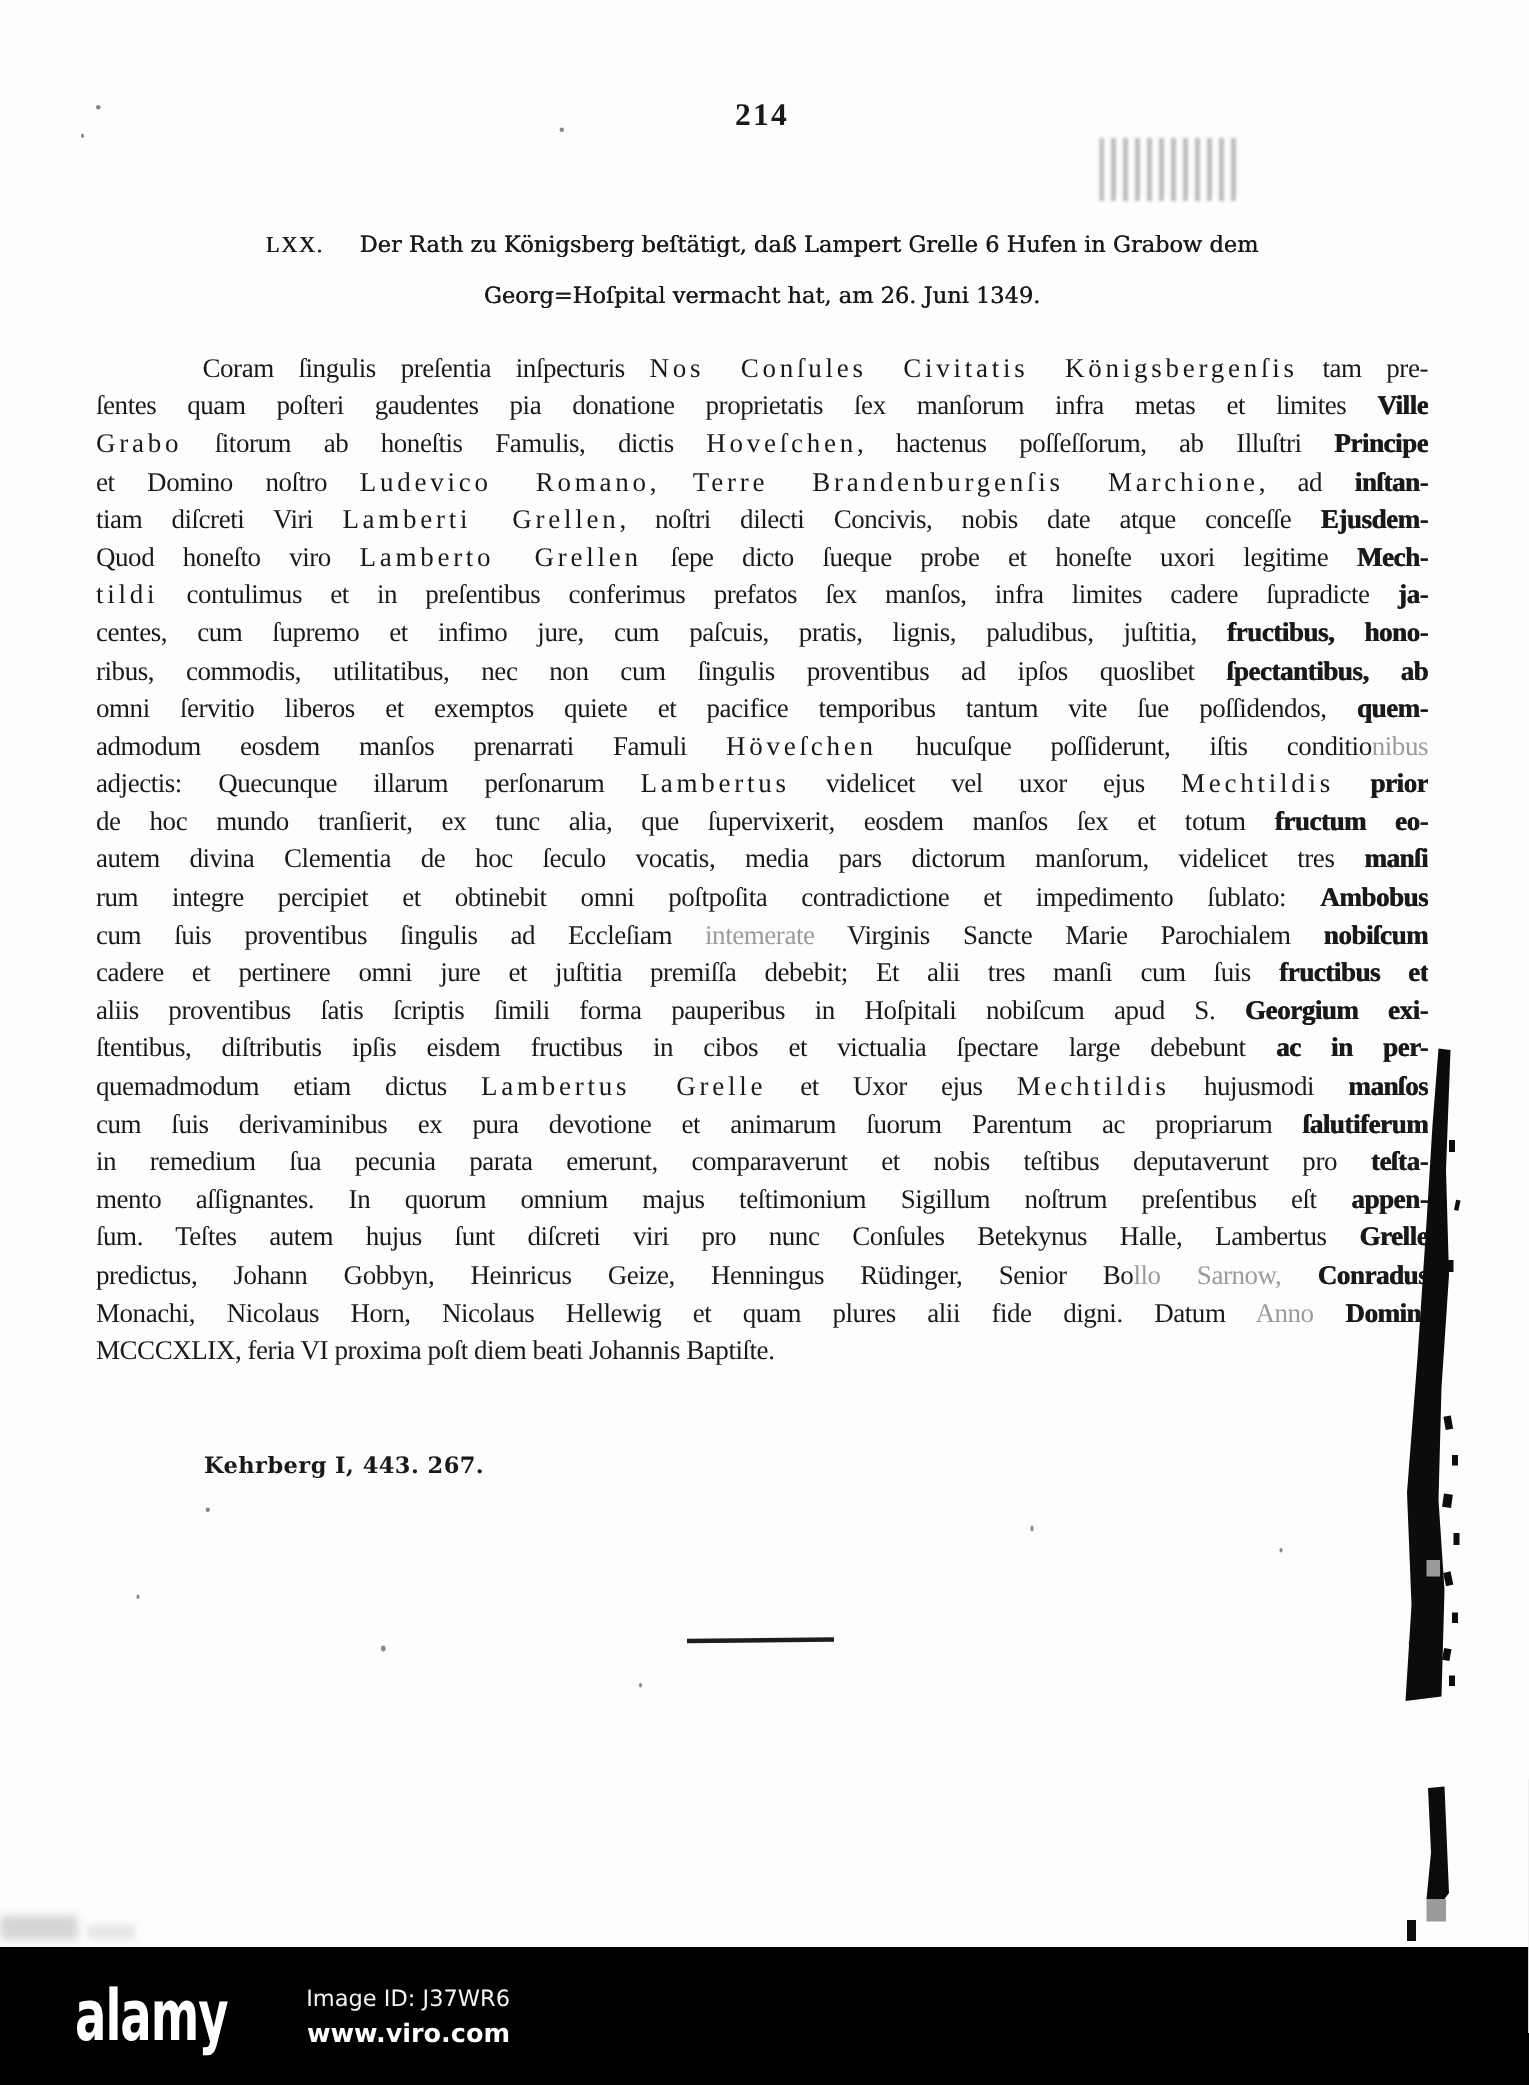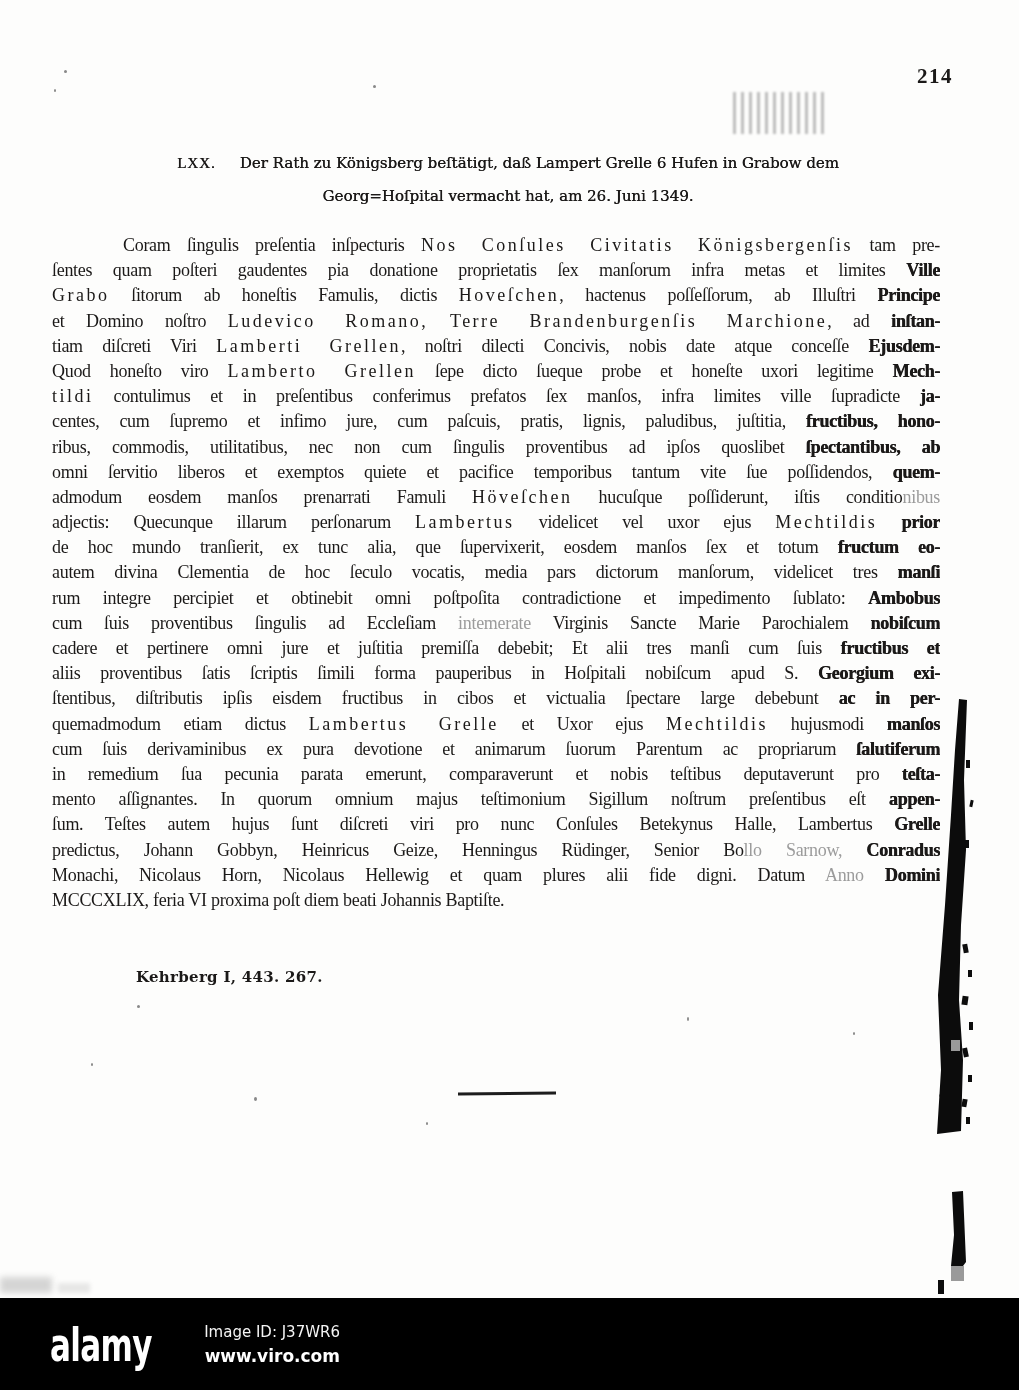--- a/index.html
+++ b/index.html
@@ -1,27 +1,27 @@
 <!DOCTYPE html>
 <html><head>
 <meta charset="utf-8">
 <style>
   html,body{margin:0;padding:0;background:#e8e8e8;}
   .page{position:relative;width:1019px;height:1390px;background:#fdfdfc;overflow:hidden;
         font-family:"Liberation Serif",serif;color:#1b1918;}
 
-  .pagenum{position:absolute;top:64px;left:63px;width:890px;text-align:right;
+  .pagenum{position:absolute;top:64px;left:63px;width:890px;text-align:center;
            font-size:21px;font-weight:bold;letter-spacing:1.5px;}
 
   .heading{position:absolute;top:147px;left:40px;width:936px;text-align:center;
            font-family:"DejaVu Serif",serif;font-weight:normal;font-size:15px;line-height:33px;
            text-shadow:0.3px 0 currentColor;}
   .heading .numeral{font-family:"Liberation Serif",serif;margin-right:24px;letter-spacing:1px;}
 
-  .body-text{position:absolute;top:233px;left:52px;width:888px;}
+  .body-text{position:absolute;top:233px;left:64px;width:888px;}
   .line{height:25.2px;line-height:25.2px;font-size:18px;letter-spacing:-0.3px;
         text-align:justify;text-align-last:justify;overflow:hidden;white-space:normal;}
   .line.first{padding-left:71px;}
   .line.last{text-align-last:left;}
   .g{letter-spacing:2.5px;word-spacing:5px;}
   .b{font-weight:bold;text-shadow:0.45px 0 currentColor;}
   .f{color:#9b9b9b;}
 
   .citation{position:absolute;top:968px;left:136px;font-family:"DejaVu Serif",serif;
             font-weight:bold;font-size:15px;letter-spacing:0.3px;}
@@ -63,21 +63,21 @@
     <div>Georg=Hoſpital vermacht hat, am 26. Juni 1349.</div>
   </div>
 
   <div class="body-text">
       <div class="line first"><span>Coram ſingulis preſentia inſpecturis </span><span class="g">Nos Conſules Civitatis Königsbergenſis</span><span> tam pre-</span></div>
       <div class="line"><span>ſentes quam poſteri gaudentes pia donatione proprietatis ſex manſorum infra metas et limites </span><span class="b">Ville</span></div>
       <div class="line"><span class="g">Grabo</span><span> ſitorum ab honeſtis Famulis, dictis </span><span class="g">Hoveſchen</span><span>, hactenus poſſeſſorum, ab Illuſtri </span><span class="b">Principe</span></div>
       <div class="line"><span>et Domino noſtro </span><span class="g">Ludevico Romano,</span><span> </span><span class="g">Terre Brandenburgenſis Marchione</span><span>, ad </span><span class="b">inſtan-</span></div>
       <div class="line"><span>tiam diſcreti Viri </span><span class="g">Lamberti Grellen</span><span>, noſtri dilecti Concivis, nobis date atque conceſſe </span><span class="b">Ejusdem-</span></div>
       <div class="line"><span>Quod honeſto viro </span><span class="g">Lamberto Grellen</span><span> ſepe dicto ſueque probe et honeſte uxori legitime </span><span class="b">Mech-</span></div>
-      <div class="line"><span class="g">tildi</span><span> contulimus et in preſentibus conferimus prefatos ſex manſos, infra limites ville ſupradicte </span><span class="b">ja-</span></div>
+      <div class="line"><span class="g">tildi</span><span> contulimus et in preſentibus conferimus prefatos ſex manſos, infra limites cadere ſupradicte </span><span class="b">ja-</span></div>
       <div class="line"><span>centes, cum ſupremo et infimo jure, cum paſcuis, pratis, lignis, paludibus, juſtitia, </span><span class="b">fructibus, hono-</span></div>
       <div class="line"><span>ribus, commodis, utilitatibus, nec non cum ſingulis proventibus ad ipſos quoslibet </span><span class="b">ſpectantibus, ab</span></div>
       <div class="line"><span>omni ſervitio liberos et exemptos quiete et pacifice temporibus tantum vite ſue poſſidendos, </span><span class="b">quem-</span></div>
       <div class="line"><span>admodum eosdem manſos prenarrati Famuli </span><span class="g">Höveſchen</span><span> hucuſque poſſiderunt, iſtis conditio</span><span class="f">nibus</span></div>
       <div class="line"><span>adjectis: Quecunque illarum perſonarum </span><span class="g">Lambertus</span><span> videlicet vel uxor ejus </span><span class="g">Mechtildis</span><span> </span><span class="b">prior</span></div>
       <div class="line"><span>de hoc mundo tranſierit, ex tunc alia, que ſupervixerit, eosdem manſos ſex et totum </span><span class="b">fructum eo-</span></div>
       <div class="line"><span>autem divina Clementia de hoc ſeculo vocatis, media pars dictorum manſorum, videlicet tres </span><span class="b">manſi</span></div>
       <div class="line"><span>rum integre percipiet et obtinebit omni poſtpoſita contradictione et impedimento ſublato: </span><span class="b">Ambobus</span></div>
       <div class="line"><span>cum ſuis proventibus ſingulis ad Eccleſiam </span><span class="f">intemerate</span><span> Virginis Sancte Marie Parochialem </span><span class="b">nobiſcum</span></div>
       <div class="line"><span>cadere et pertinere omni jure et juſtitia premiſſa debebit; Et alii tres manſi cum ſuis </span><span class="b">fructibus et</span></div>

